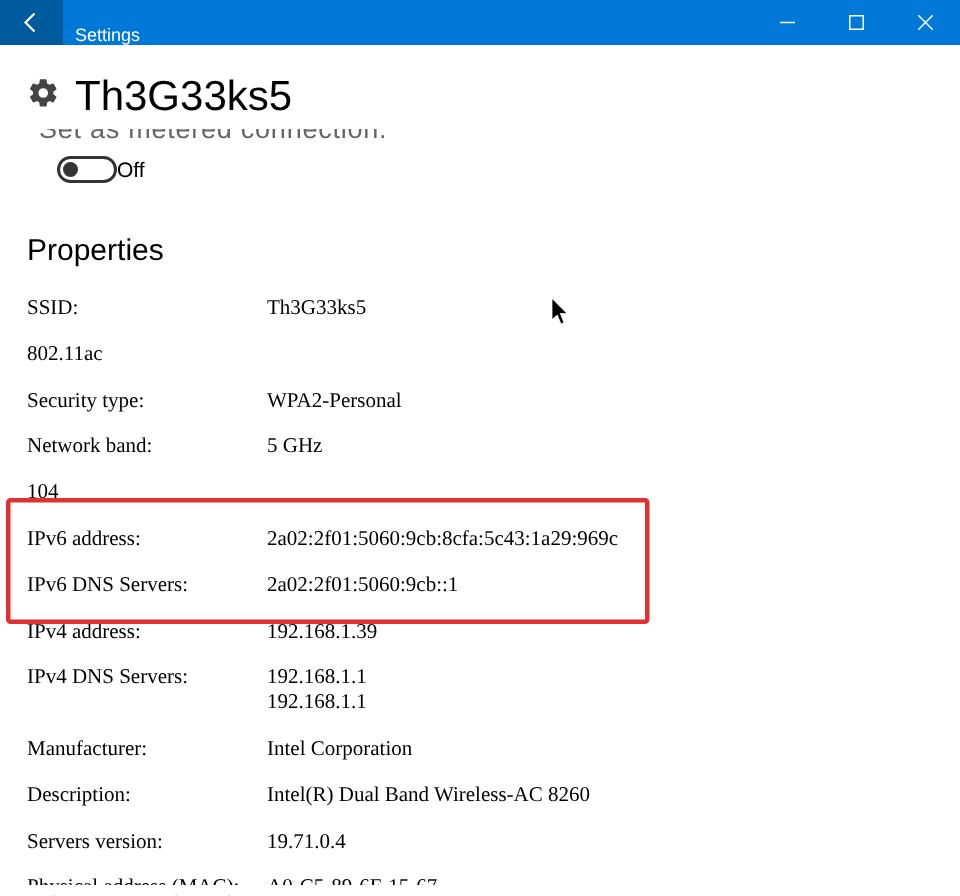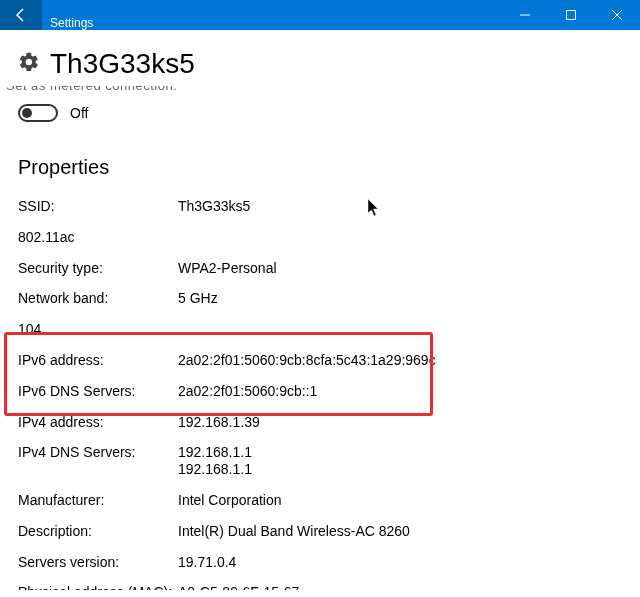--- a/index.html
+++ b/index.html
@@ -57,35 +57,35 @@
     align-items: center;
     gap: 10px;
   }
   .gear-icon svg { fill: #444; }
   .header-title {
     font-size: 28px;
     font-weight: 350;
   }
 
   .cutoff-line {
-    padding-left: 6px;
-    font-size: 13px;
+    padding-left: 26px;
+    font-size: 18px;
     color: #666;
     margin-top: 2px;
     letter-spacing: 0.5px;
     height: 10px;
     overflow: hidden;
     line-height: 0px;
   }
 
   .toggle-row {
     display: flex;
     align-items: center;
-    gap: 12px;
     padding: 8px 18px 0 18px;
+    margin-left: 20px;
   }
   .toggle {
     width: 40px;
     height: 18px;
     border: 2px solid #333;
     border-radius: 20px;
     position: relative;
     box-sizing: border-box;
   }
   .toggle .knob {
@@ -108,20 +108,21 @@
   }
 
   .prop-table {
     padding: 0 18px;
   }
   .prop-row {
     display: flex;
     font-size: 14px;
     line-height: 1.2;
     padding: 7px 0;
+    font-family: Liberation Serif, serif;
   }
   .prop-label {
     width: 160px;
     flex-shrink: 0;
     color: #000;
   }
   .prop-value {
     color: #000;
   }
 

